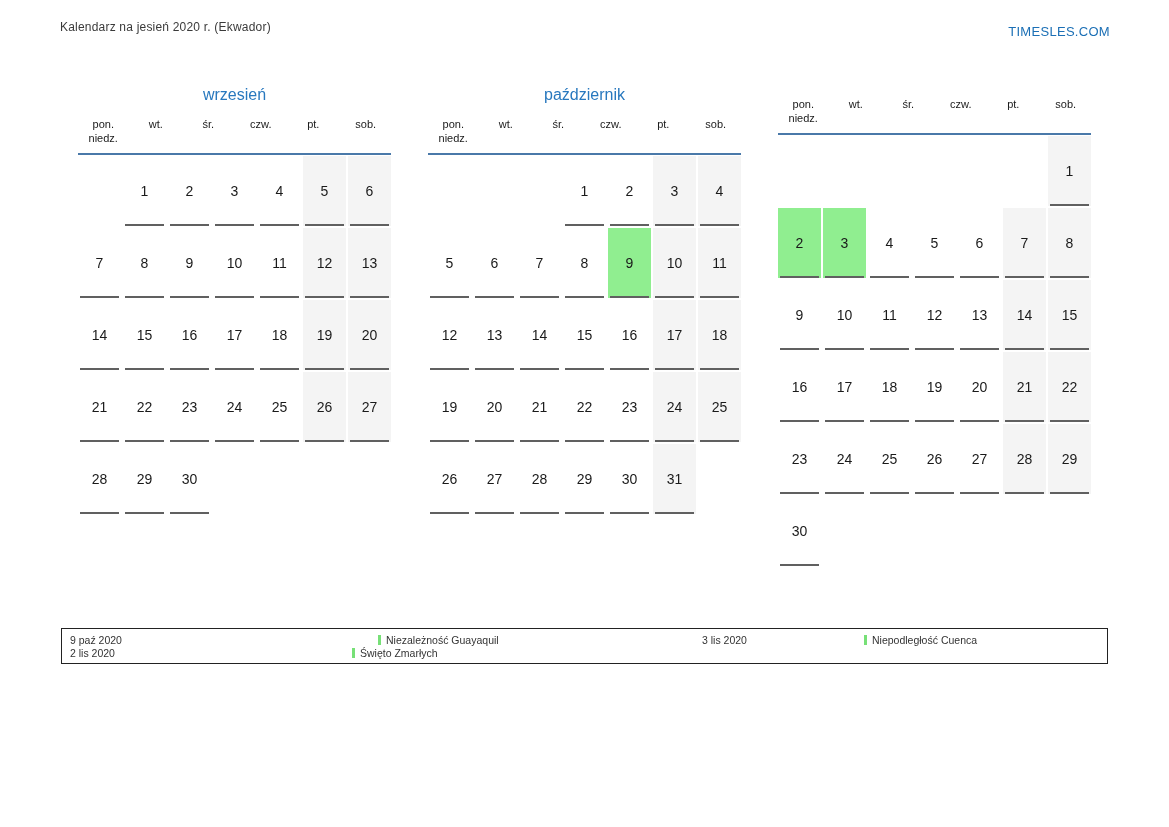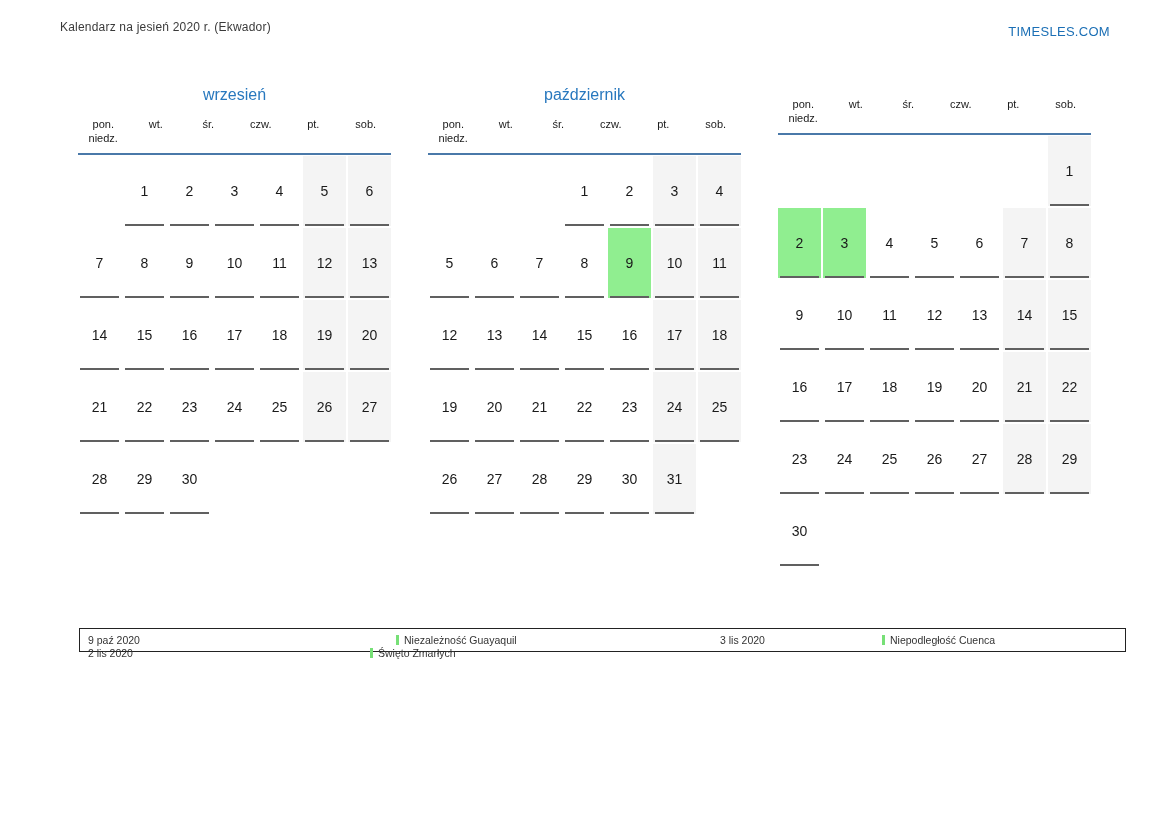--- a/index.html
+++ b/index.html
@@ -55,22 +55,22 @@
   }
   .day-cell.weekend { background: #f4f4f4; }
   .day-cell.highlight { background: #90ee90; }
   .day-cell.has-day::after {
     content: ""; position: absolute; left: 2px; right: 2px; bottom: 0;
     height: 2px; background: #606060;
   }
 
   
   .legend {
-    position: absolute; left: 79px; top: 628px;
-    width: 1047px; height: 24px;
+    position: absolute; left: 61px; top: 628px;
+    width: 1047px; height: 36px;
     border: 1px solid #222222; background: #ffffff;
   }
   .legend-item {
     position: absolute; white-space: nowrap;
     font-size: 10.5px; line-height: 12px; color: #333333;
   }
   .l-date-1 { left: 8px;   top: 5px;  }
   .l-name-1 { left: 290px; top: 5px; padding-left: 26px;  }
   .l-date-2 { left: 8px;   top: 18px; text-align: right; }
   .l-name-2 { left: 290px; top: 18px; }

